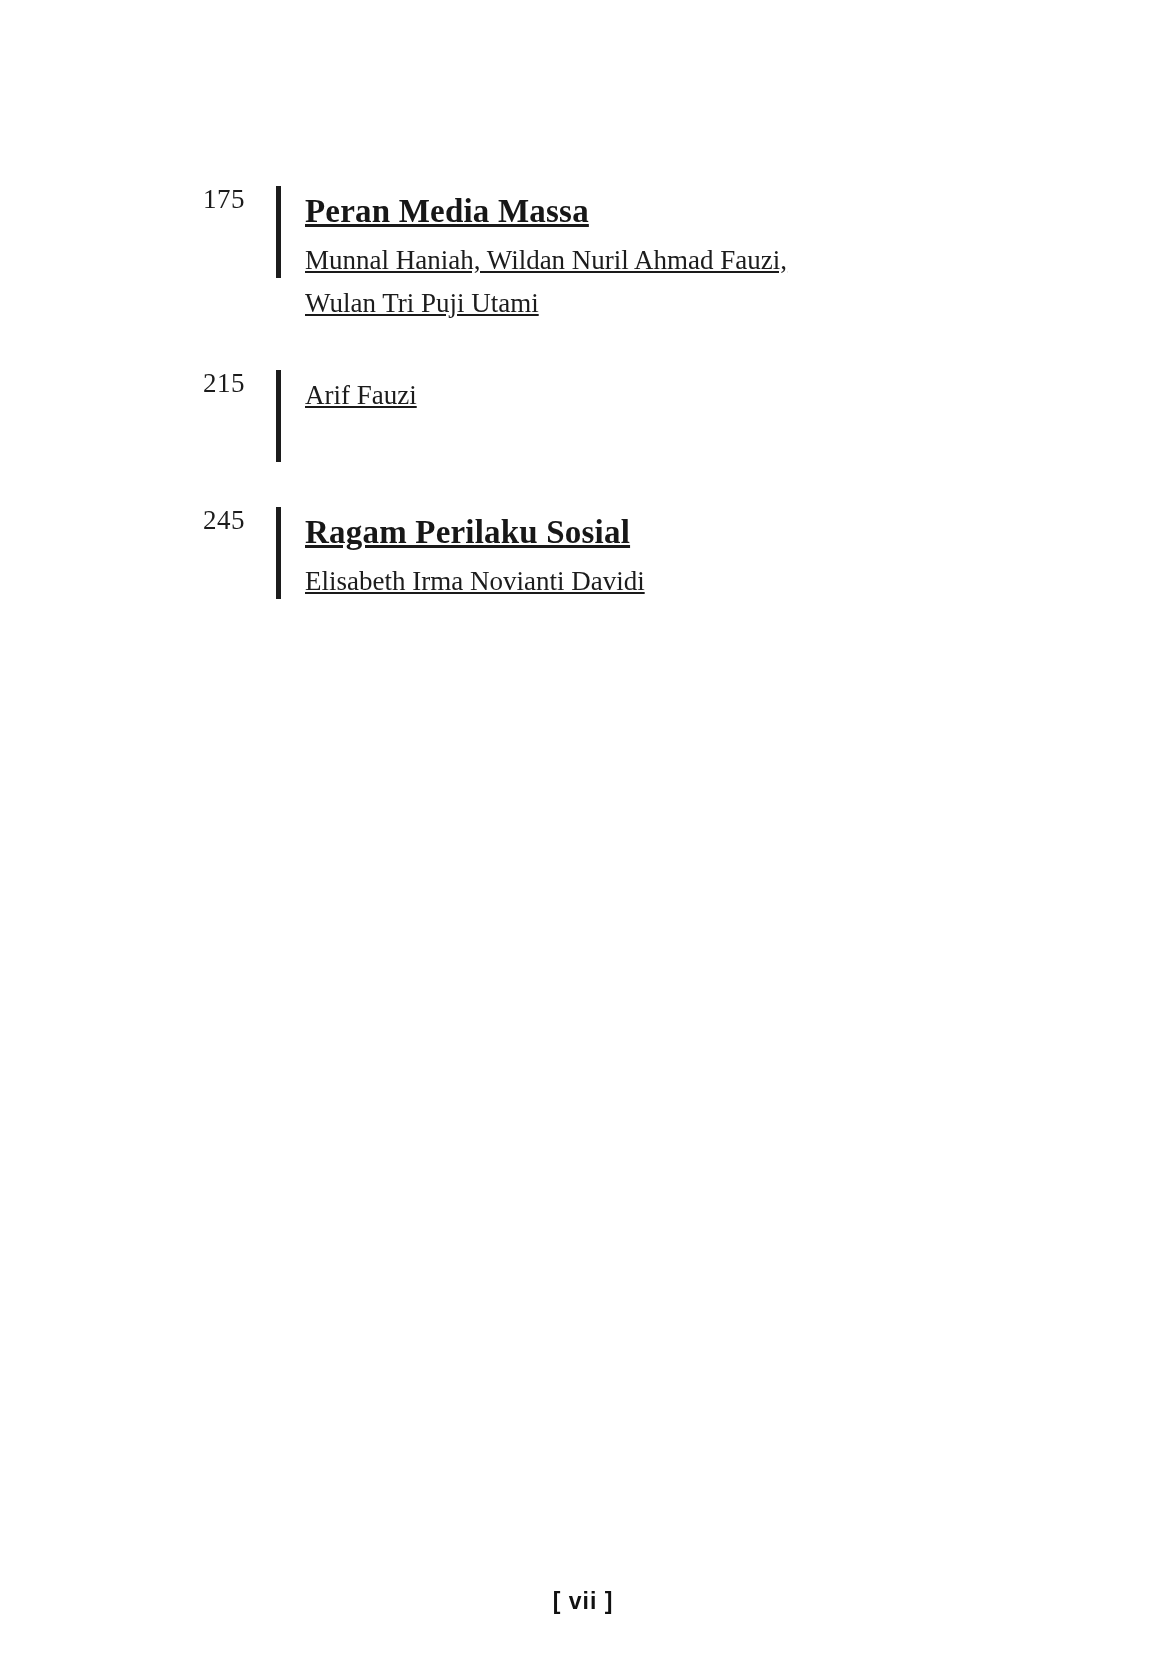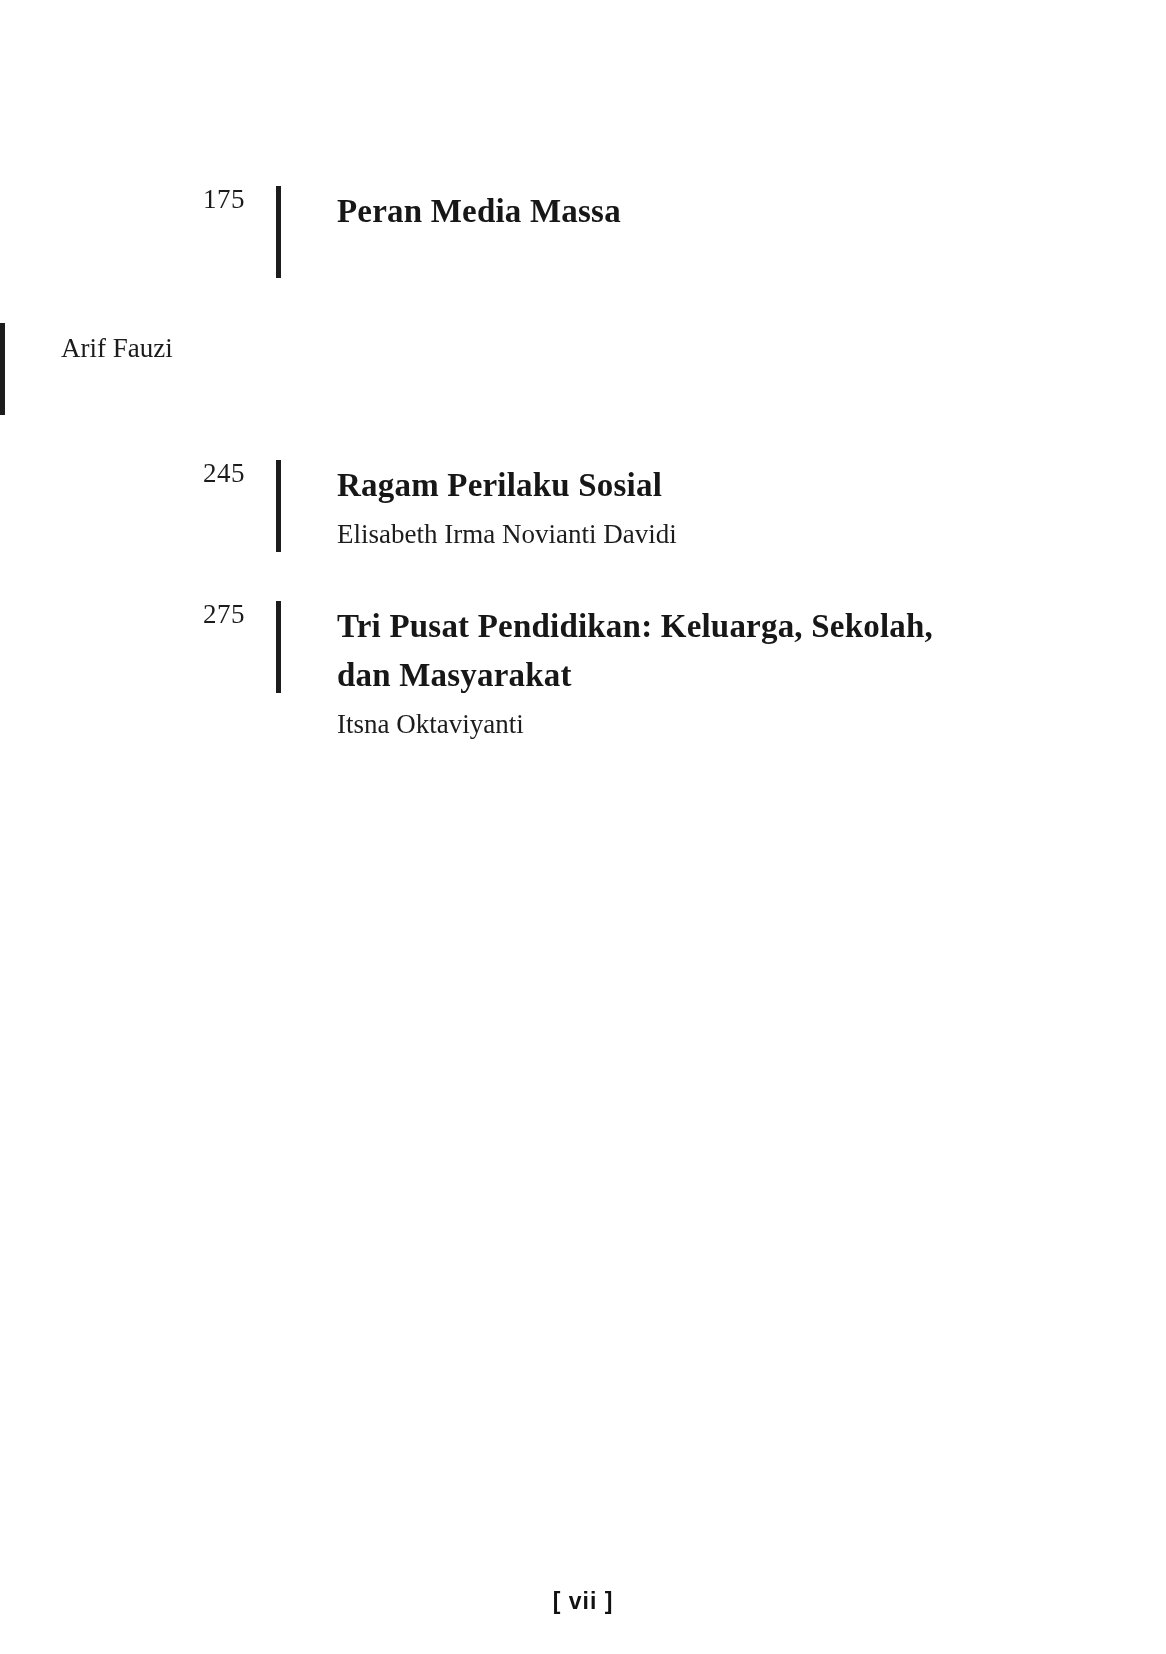--- a/index.html
+++ b/index.html
@@ -43,23 +43,24 @@
     color: #1c1c1c;
     letter-spacing: 0.5px;
   }
   .bar {
     width: 5px;
     height: 92px;
     background: #1c1c1c;
     flex-shrink: 0;
   }
   .content {
-    padding-left: 56px;
+    padding-left: 24px;
     padding-top: 1px;
     max-width: 800px;
+    text-decoration: underline;
   }
   .title {
     font-weight: bold;
     font-size: 33px;
     line-height: 1.48;
     color: #171717;
     white-space: pre-line;
     letter-spacing: 0.2px;
   }
   .authors {
@@ -90,51 +91,45 @@
 
   <div class="toc">
 
     <div class="entry">
       <div class="num-col">
         <span class="page-num">175</span>
       </div>
       <div class="bar"></div>
       <div class="content">
         <div class="title">Peran Media Massa</div>
+        <div class="authors">Munnal Haniah, Wildan Nuril Ahmad Fauzi,
+Wulan Tri Puji Utami</div>
       </div>
     </div>
 
 
     <div class="entry">
+      <div class="num-col">
+        <span class="page-num">215</span>
+      </div>
       <div class="bar"></div>
       <div class="content">
         <div class="authors">Arif Fauzi</div>
       </div>
     </div>
 
     <div class="entry">
       <div class="num-col">
         <span class="page-num">245</span>
       </div>
       <div class="bar"></div>
       <div class="content">
         <div class="title">Ragam Perilaku Sosial</div>
         <div class="authors">Elisabeth Irma Novianti Davidi</div>
       </div>
     </div>
 
-    <div class="entry">
-      <div class="num-col">
-        <span class="page-num">275</span>
-      </div>
-      <div class="bar"></div>
-      <div class="content">
-        <div class="title">Tri Pusat Pendidikan: Keluarga, Sekolah,
-dan Masyarakat</div>
-        <div class="authors">Itsna Oktaviyanti</div>
-      </div>
-    </div>
 
   </div>
 
   <div class="footer">[ vii ]</div>
 
 </div>
 
 </body></html>

